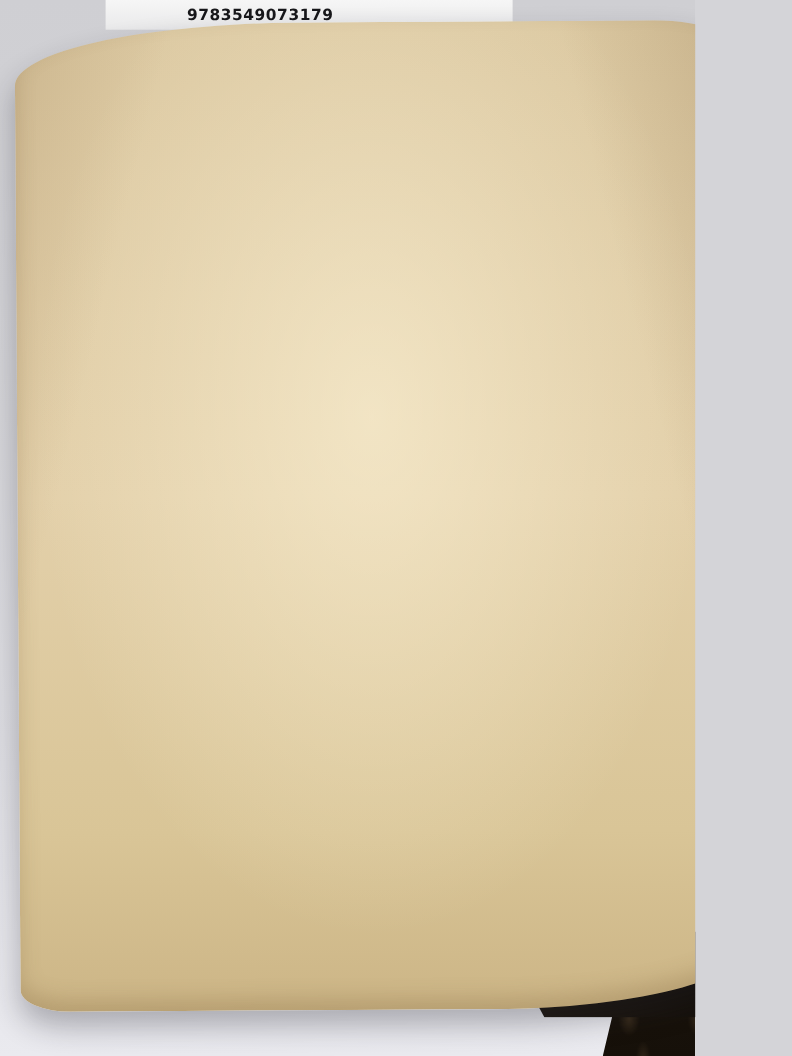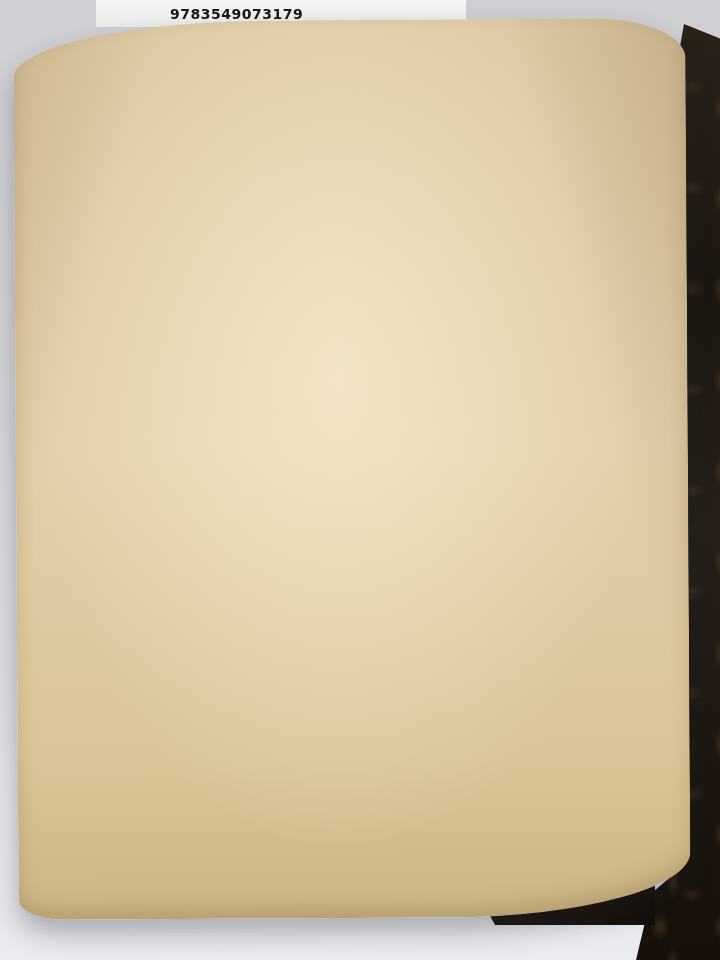--- a/index.html
+++ b/index.html
@@ -1,16 +1,16 @@
 <!DOCTYPE html>
 <html lang="de"><head>
 <meta charset="utf-8">
 <style>
   html,body{margin:0;padding:0;background:#d4d4d8;}
-  #stage{position:relative;width:720px;height:960px;overflow:hidden;
+  #stage{position:relative;width:632px;height:960px;overflow:hidden;
          font-family:"DejaVu Serif",serif;}
 
   
   .backdrop{position:absolute;inset:0;
     background:linear-gradient(180deg,#cfcfd3 0%,#d4d4d8 35%,#dddde2 70%,#eaeaef 100%);}
 
   
   .label{position:absolute;left:96px;top:0;width:370px;height:27px;z-index:1;
     background:linear-gradient(180deg,#f6f6f6,#e9e9ea);
     display:flex;align-items:center;}

